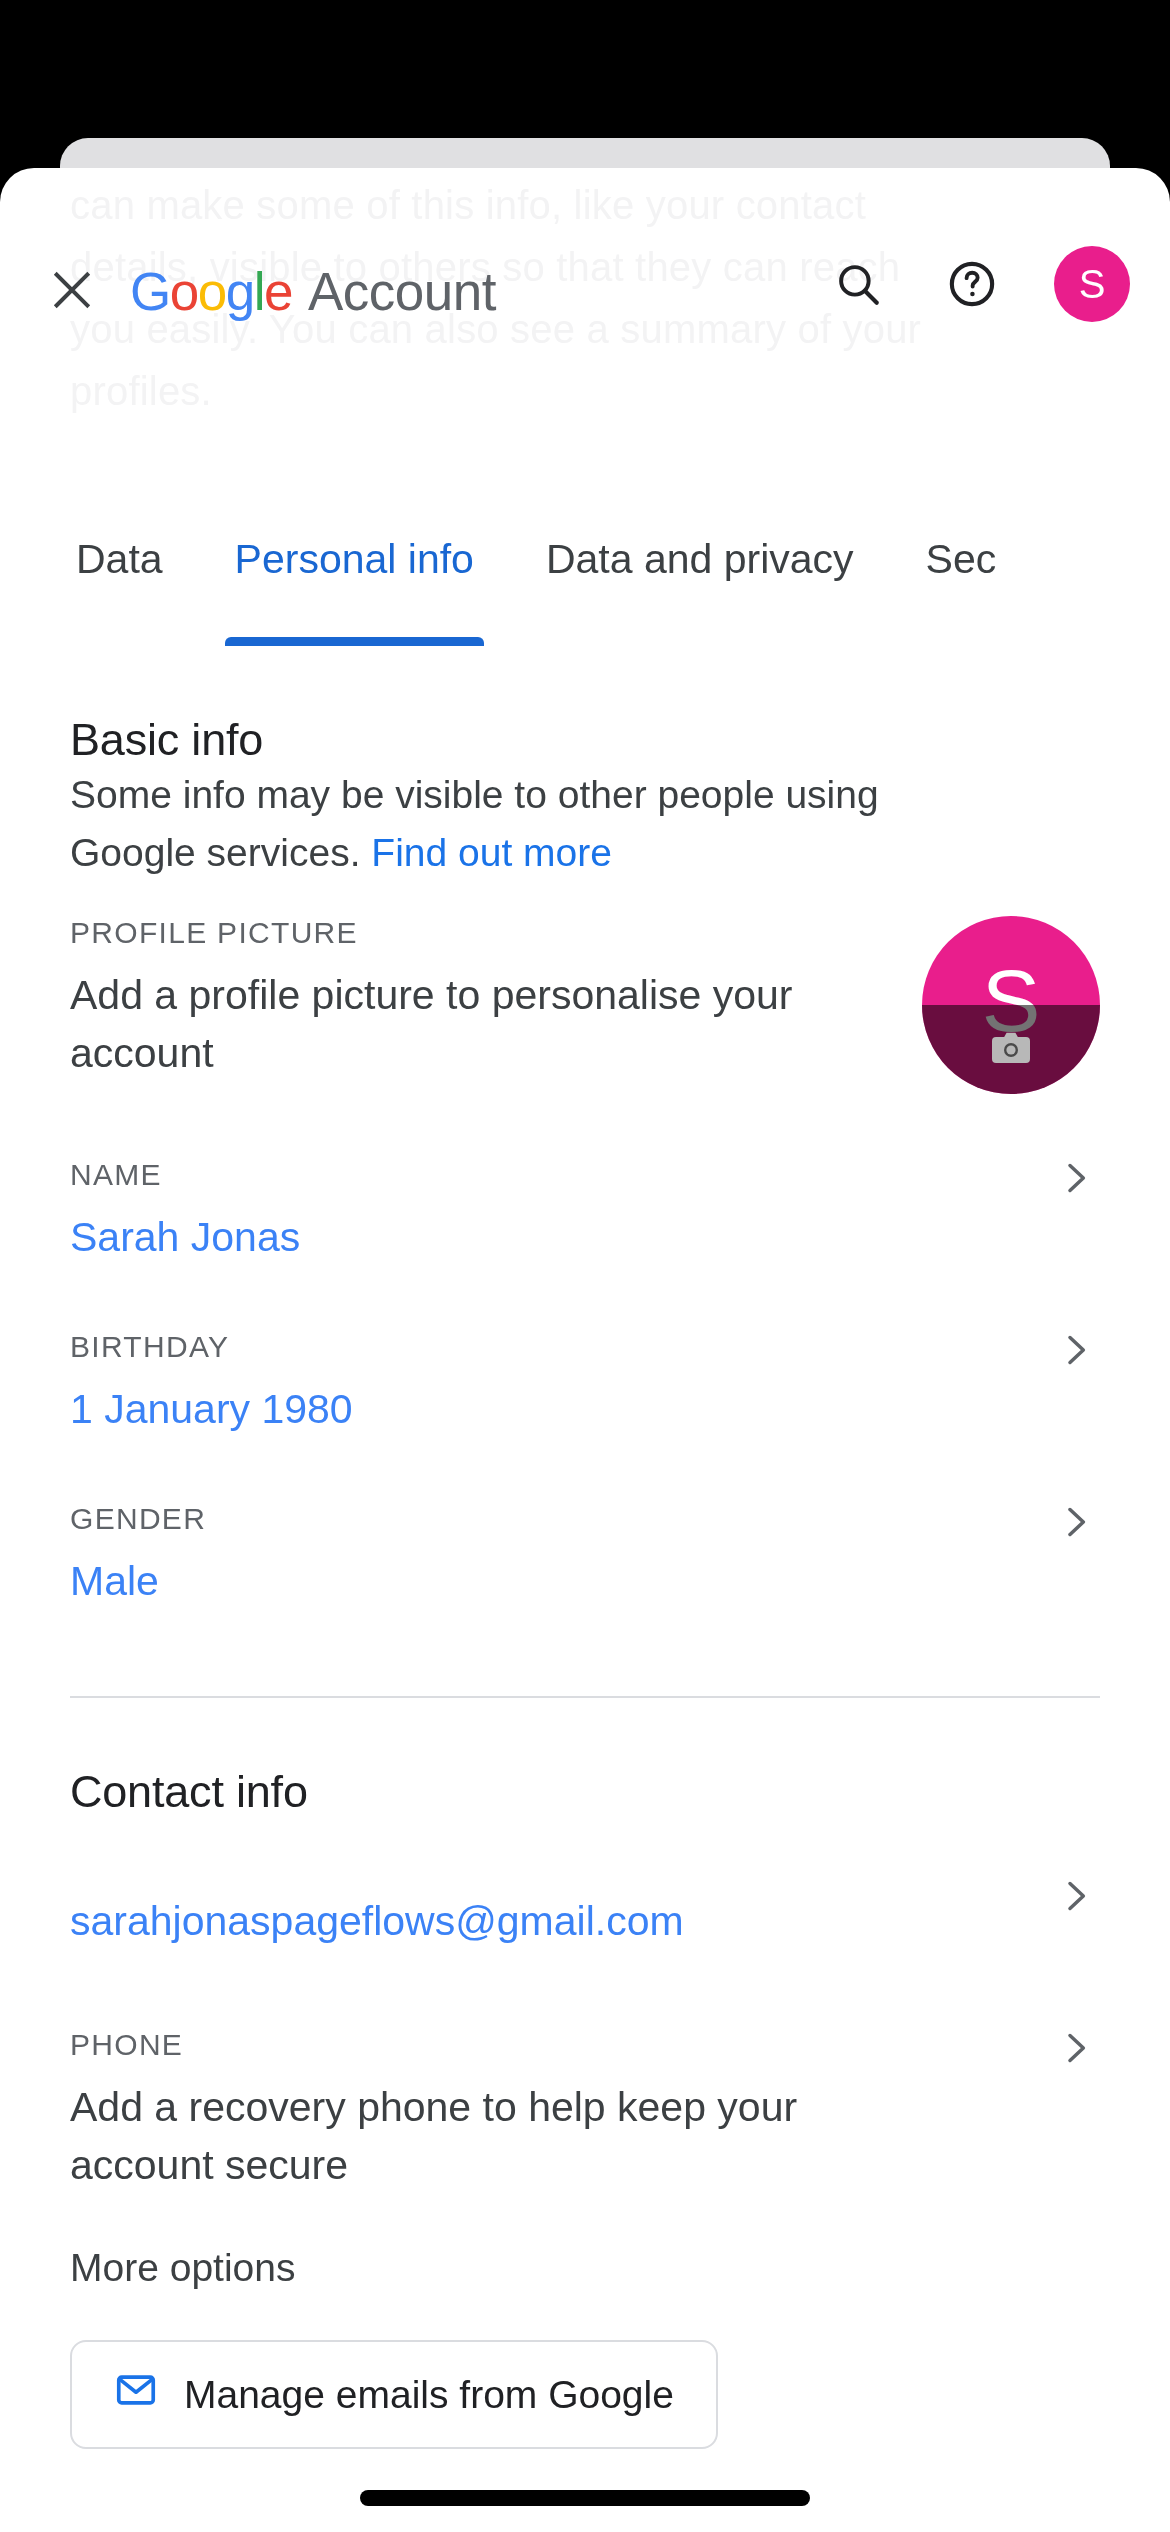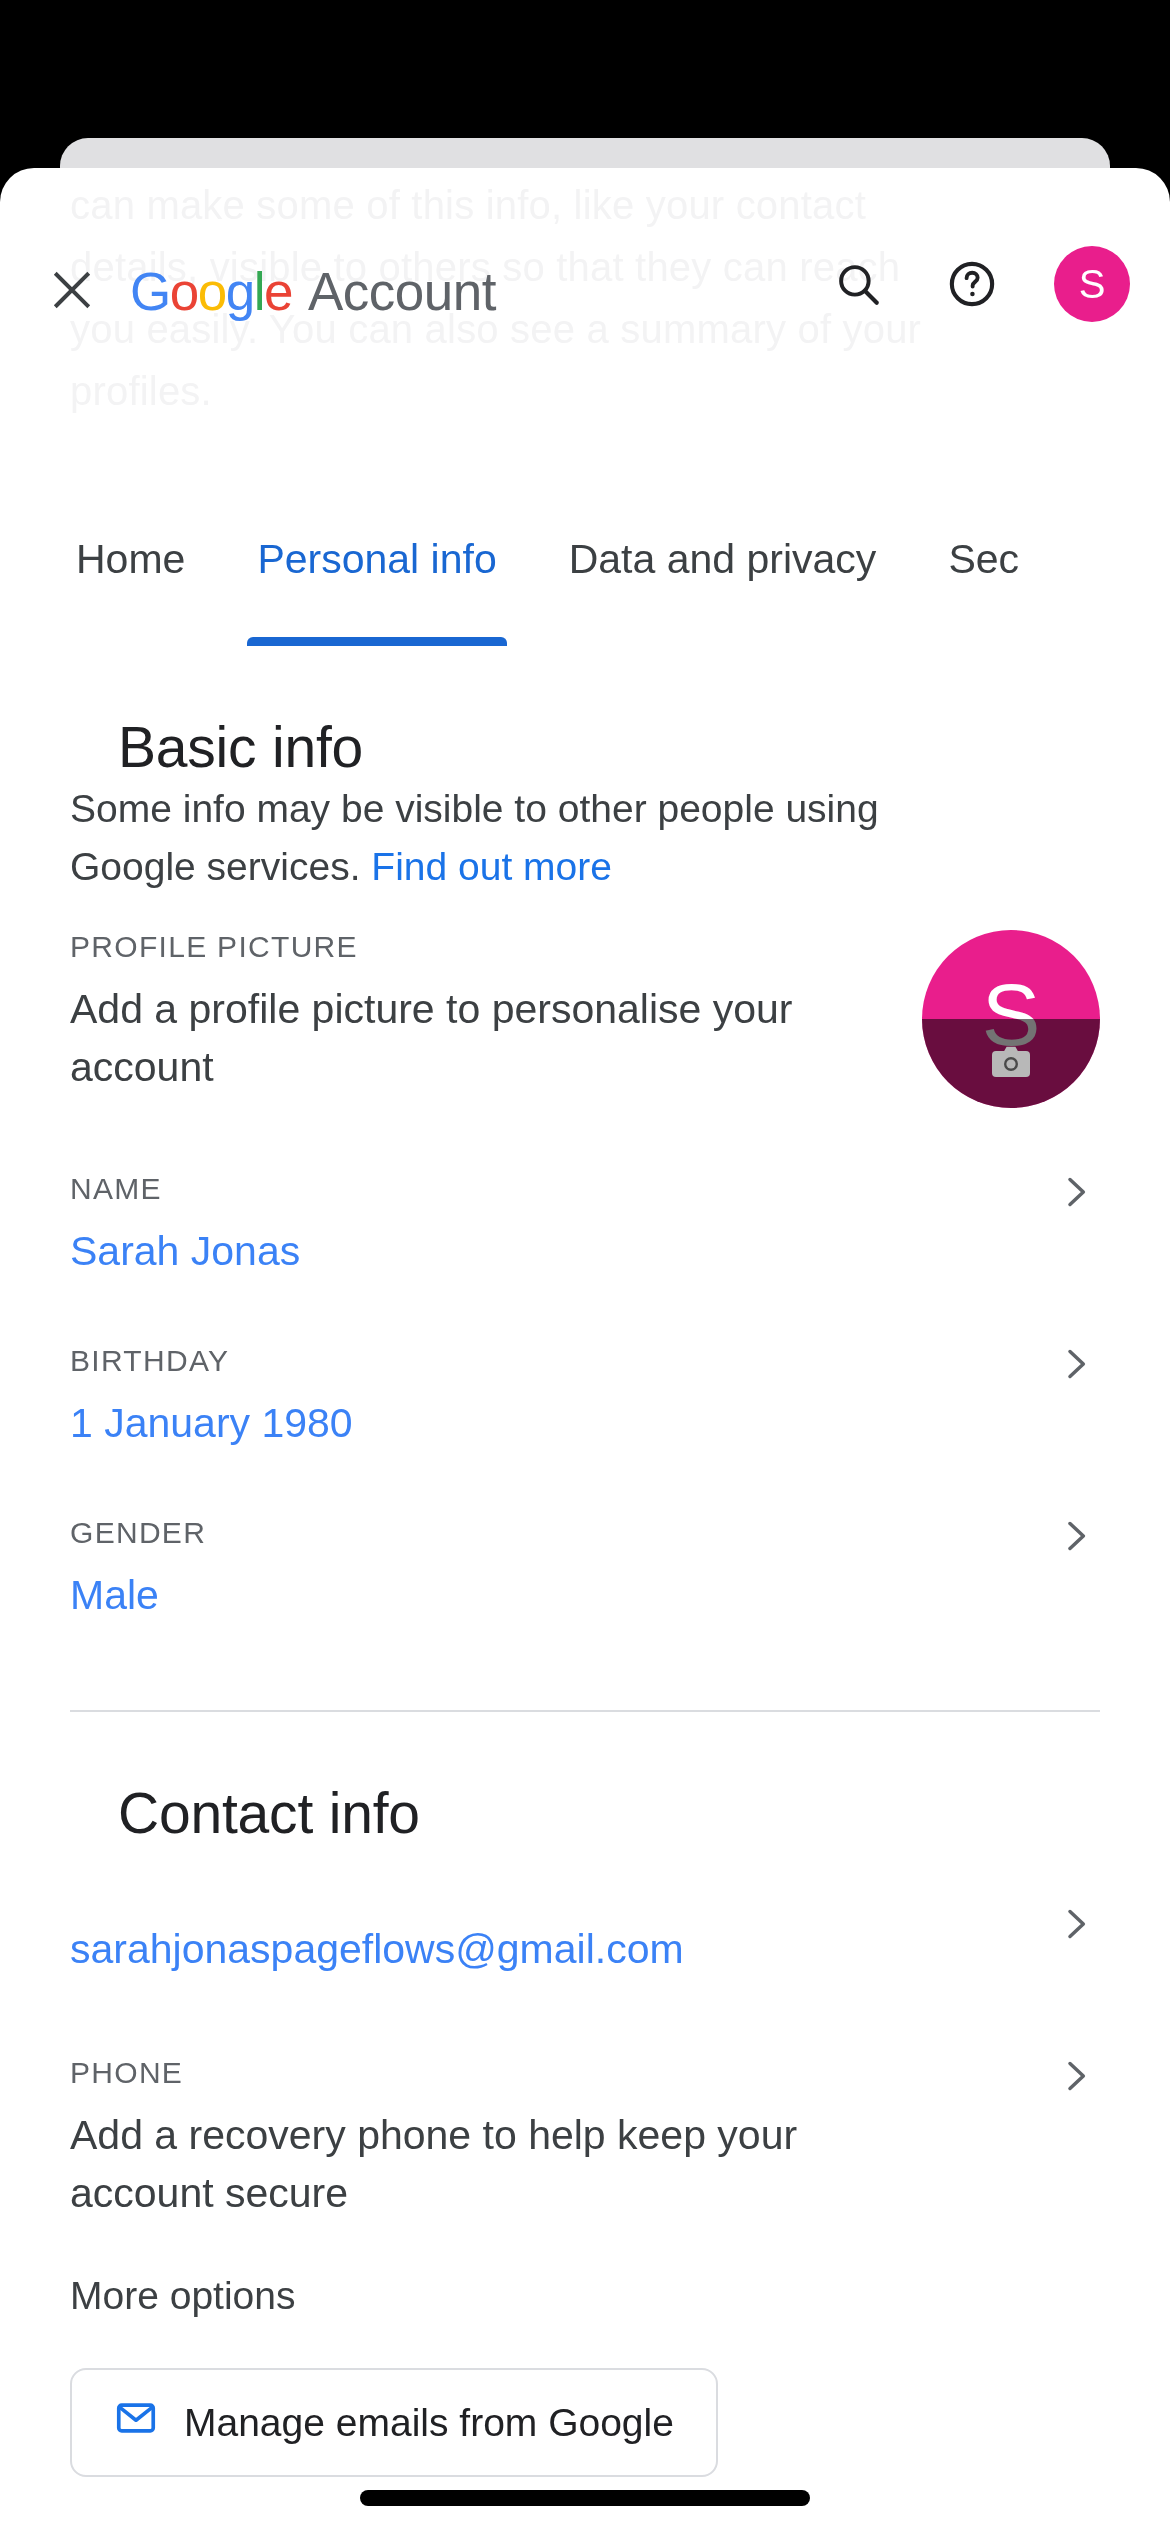--- a/index.html
+++ b/index.html
@@ -136,25 +136,24 @@
 
   
   .content {
     position: absolute;
     left: 0; top: 478px;
     width: 1170px;
     background: #fff;
   }
   .section { padding: 0 70px; }
   .section-title {
-    font-size: 57px;
+    font-size: 45px;
     color: #202124;
     padding-top: 68px;
     letter-spacing: -0.2px;
-    margin-left: 48px;
   }
   .section-desc {
     font-size: 39px;
     color: #3c4043;
     line-height: 58px;
     max-width: 930px;
   }
   .section-desc a { color: #1a73e8; text-decoration: none; }
 
   .row {
@@ -284,21 +283,21 @@
           </svg>
         </div>
         <div class="avatar-small">
           <span>S</span>
         </div>
       </div>
     </div>
 
     <div class="tabs">
       <div class="tab">
-        <span>Home</span>
+        <span>Data</span>
       </div>
       <div class="tab active">
         <span>Personal info</span>
       </div>
       <div class="tab">
         <span>Data and privacy</span>
       </div>
       <div class="tab">
         <span>Sec</span>
       </div>

